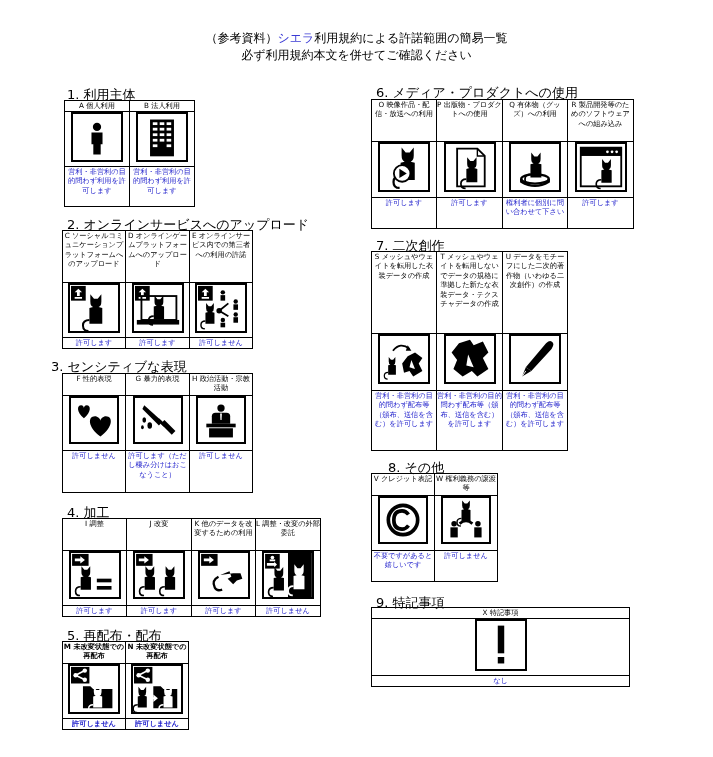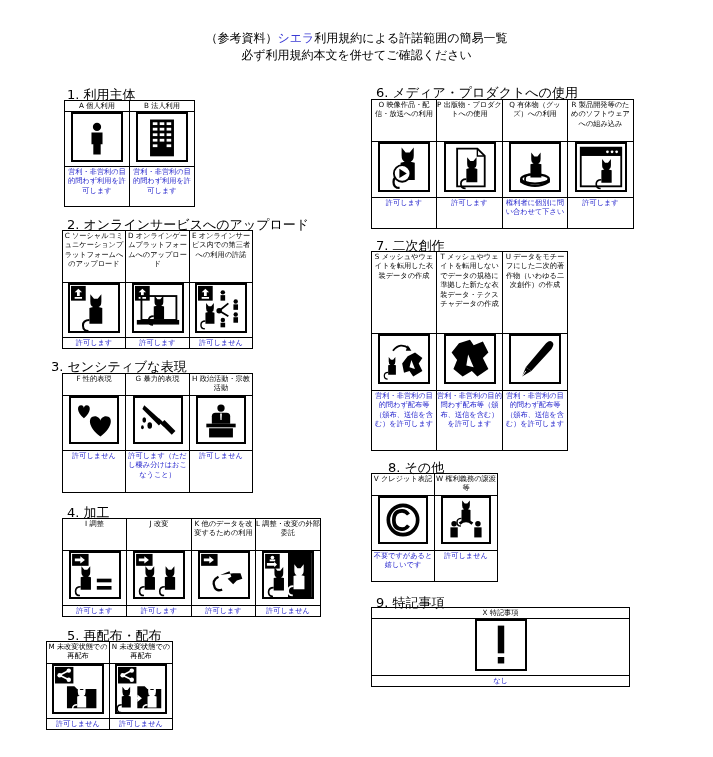--- a/index.html
+++ b/index.html
@@ -290,21 +290,21 @@
   <tr style="height:11px">
     <td class="st">許可します</td>
     <td class="st">許可します</td>
     <td class="st">許可します</td>
     <td class="st">許可しません</td>
   </tr>
 </tbody>
   </table>
 
 <div class="sec-label" style="left:67px; top:631px;">5. 再配布・配布</div>
-<table class="tbl" style="left:46px; top:641px; width:126px;">
+<table class="tbl" style="left:62px; top:641px; width:126px;font-weight:bold;">
   <colgroup>
       <col style="width:63px">
       <col style="width:63px">
     </colgroup>
   <tbody>
       <tr style="height:22px">
     <td class="hd">M 未改変状態での再配布</td>
     <td class="hd">N 未改変状態での再配布</td>
   </tr>
   <tr style="height:55px">

